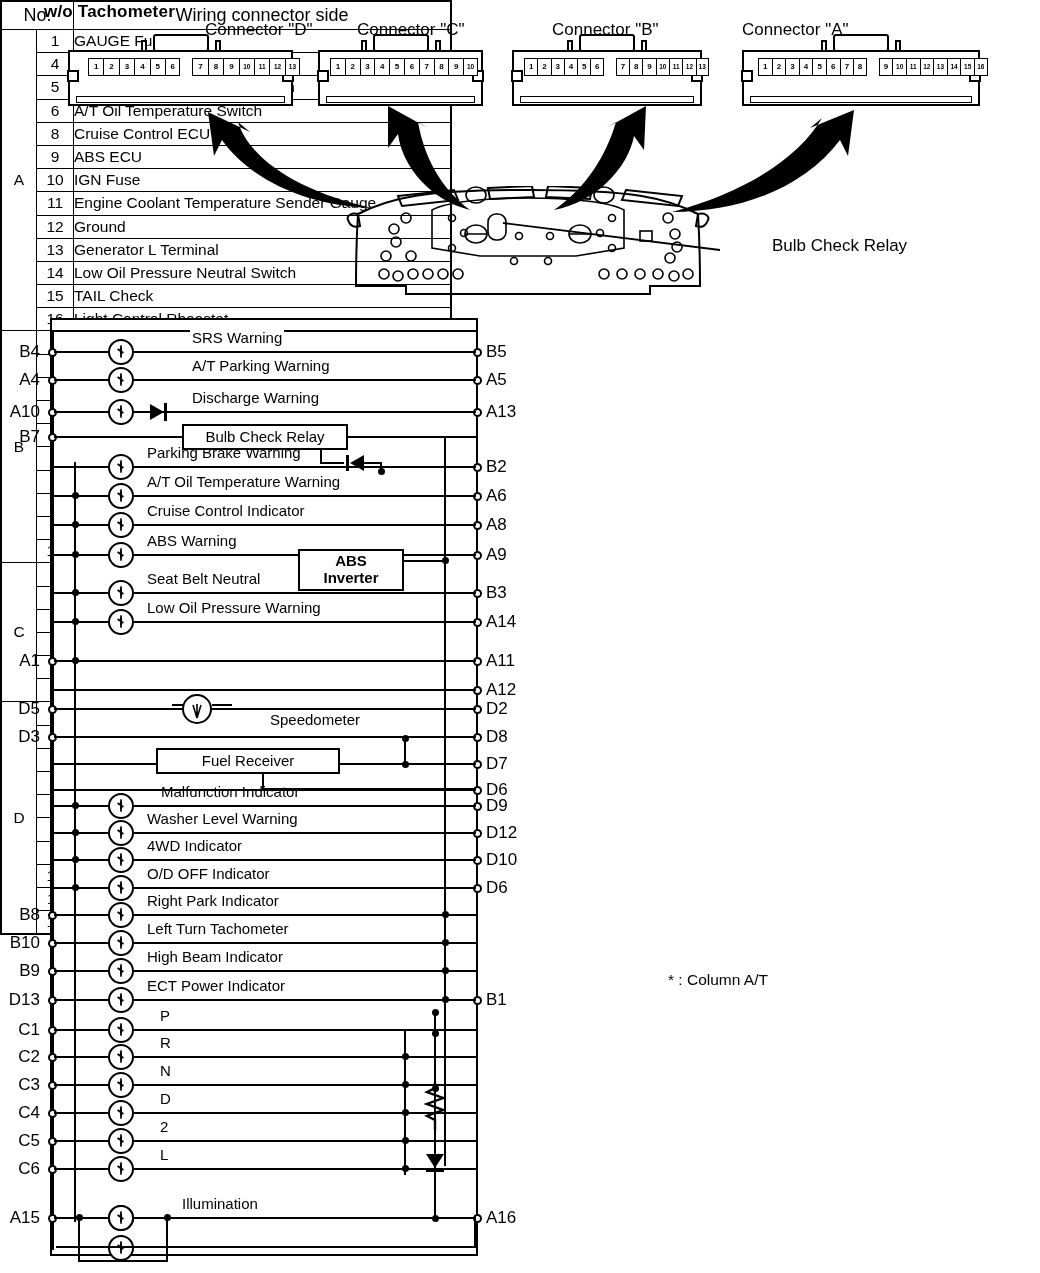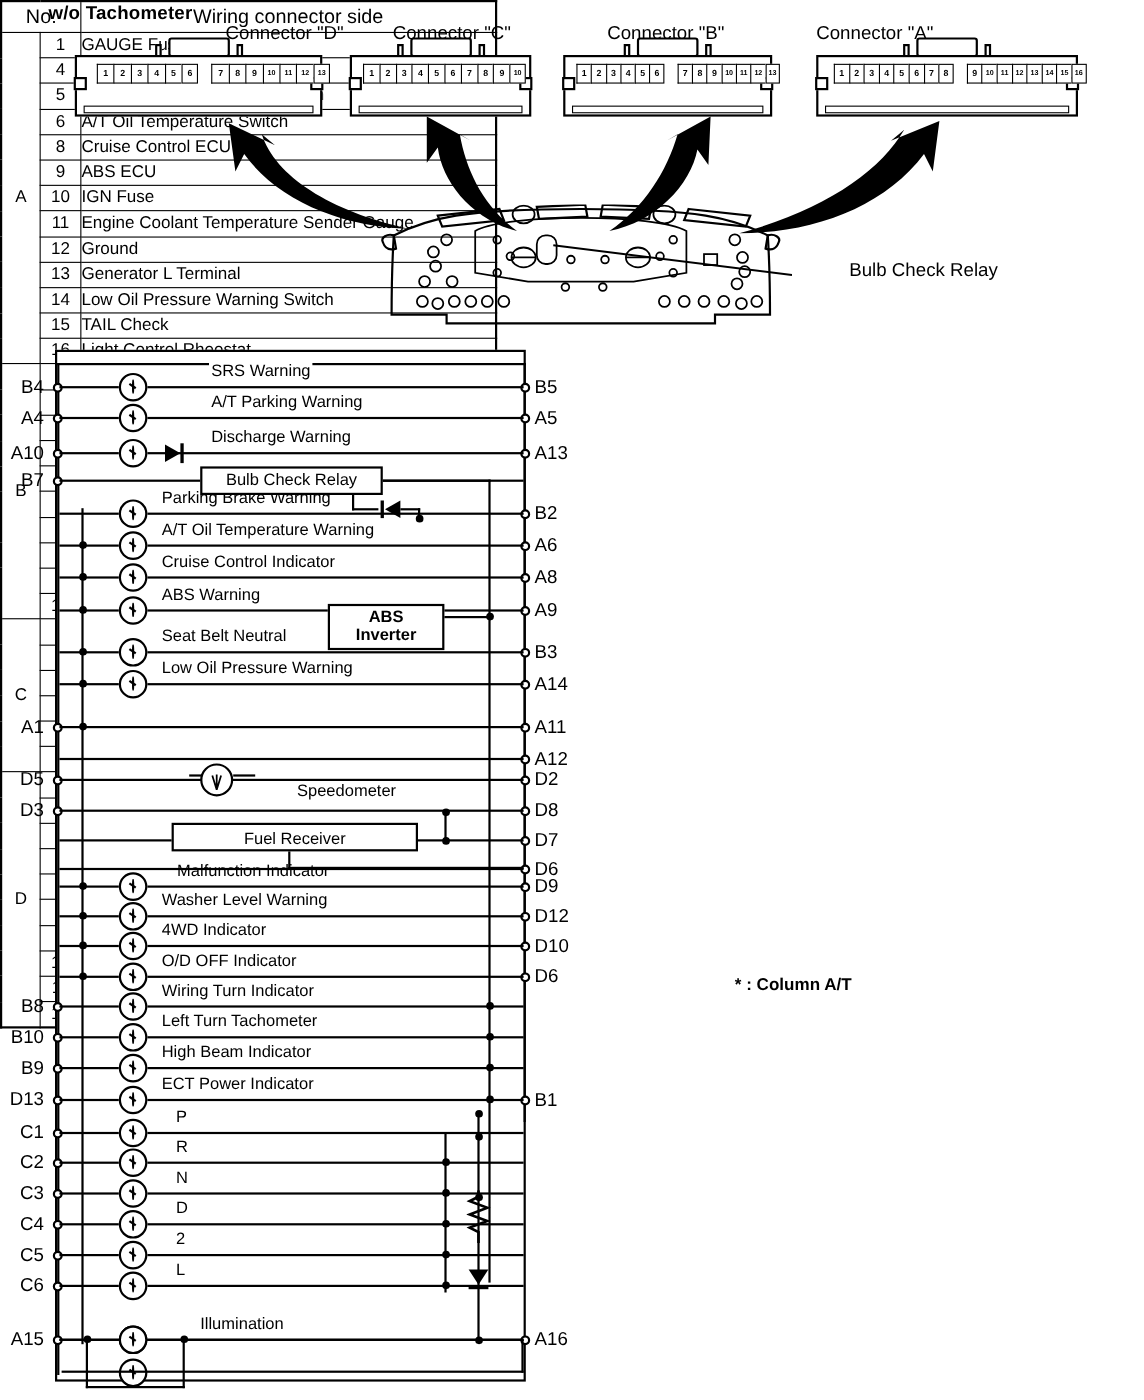--- a/index.html
+++ b/index.html
@@ -335,21 +335,21 @@
     <div class="tlab" style="left: 486px; top: 879px;">D6</div>
     <div class="bulb" style="left: 108px; top: 875px;"></div>
     <div class="cw h" style="left: 54px; top: 887px; width: 54px; height: 2px;"></div>
     <div class="cw h" style="left: 134px; top: 887px; width: 342px; height: 2px;"></div>
     <div class="clab" style="left: 145px; top: 866px;">O/D OFF Indicator</div>
     <div class="term" style="left: 48px; top: 911px;"></div>
     <div class="tlab" style="left: 40px; top: 906px; text-align: right; transform: translateX(-100%);">B8</div>
     <div class="bulb" style="left: 108px; top: 902px;"></div>
     <div class="cw h" style="left: 54px; top: 914px; width: 54px; height: 2px;"></div>
     <div class="cw h" style="left: 134px; top: 914px; width: 342px; height: 2px;"></div>
-    <div class="clab" style="left: 145px; top: 893px;">Wiring Turn Indicator</div>
+    <div class="clab" style="left: 145px; top: 893px;">Right Park Indicator</div>
     <div class="term" style="left: 48px; top: 939px;"></div>
     <div class="tlab" style="left: 40px; top: 934px; text-align: right; transform: translateX(-100%);">B10</div>
     <div class="bulb" style="left: 108px; top: 930px;"></div>
     <div class="cw h" style="left: 54px; top: 942px; width: 54px; height: 2px;"></div>
     <div class="cw h" style="left: 134px; top: 942px; width: 342px; height: 2px;"></div>
     <div class="clab" style="left: 145px; top: 921px;">Left Turn Tachometer</div>
     <div class="term" style="left: 48px; top: 967px;"></div>
     <div class="tlab" style="left: 40px; top: 962px; text-align: right; transform: translateX(-100%);">B9</div>
     <div class="bulb" style="left: 108px; top: 958px;"></div>
     <div class="cw h" style="left: 54px; top: 970px; width: 54px; height: 2px;"></div>
@@ -447,21 +447,21 @@
       <span>Inverter</span>
     </div>
     <div class="cw h" style="left: 404px; top: 560px; width: 40px; height: 2px;"></div>
     <div class="node" style="left: 442px; top: 557px; width: 7px; height: 7px;"></div>
     <div class="gmeter" style="left: 182px; top: 694px;"><svg width="26" height="26" viewBox="0 0 26 26">
         <path d="M13,22 L9,9 M13,22 L13,8 M13,22 L17,9" stroke="#000" stroke-width="1.6" fill="none"></path>
       </svg></div>
     <div class="cw h" style="left: 172px; top: 704px; width: 12px; height: 2px;"></div>
     <div class="cw h" style="left: 212px; top: 704px; width: 20px; height: 2px;"></div>
     <div class="clab" style="left: 268px; top: 712px;">Speedometer</div>
-    <div class="box" style="left: 156px; top: 748px; width: 224px; height: 26px; justify-content: flex-end;">
+    <div class="box" style="left: 156px; top: 748px; width: 184px; height: 26px;">
       <span>Fuel Receiver</span>
     </div>
     <div class="cw v" style="left: 262px; top: 774px; width: 2px; height: 16px;"></div>
     <div class="cw h" style="left: 262px; top: 788px; width: 214px; height: 2px;"></div>
     <div class="node" style="left: 402px; top: 761px; width: 7px; height: 7px;"></div>
     <div class="node" style="left: 402px; top: 735px; width: 7px; height: 7px;"></div>
     <div class="cw v" style="left: 404px; top: 738px; width: 2px; height: 26px;"></div>
     <div class="cw v" style="left: 434px; top: 1012px; width: 2px; height: 150px;"></div>
     <div class="node" style="left: 432px; top: 1009px; width: 7px; height: 7px;"></div>
     <div class="node" style="left: 432px; top: 1030px; width: 7px; height: 7px;"></div>
@@ -542,21 +542,21 @@
       <tr class="r">
         <td class="num">12</td>
         <td class="desc">Ground</td>
       </tr>
       <tr class="r">
         <td class="num">13</td>
         <td class="desc">Generator L Terminal</td>
       </tr>
       <tr class="r">
         <td class="num">14</td>
-        <td class="desc">Low Oil Pressure Warning Switch</td>
+        <td class="desc">Low Oil Pressure Neutral Switch</td>
       </tr>
       <tr class="r">
         <td class="num">15</td>
         <td class="desc">TAIL Check</td>
       </tr>
       <tr class="r last">
         <td class="num">16</td>
         <td class="desc">Light Control Rheostat</td>
       </tr>
       <tr class="r first">
@@ -661,13 +661,13 @@
       <tr class="r">
         <td class="num">11</td>
         <td class="desc">Washer Level Waring Switch</td>
       </tr>
       <tr class="r last">
         <td class="num">12</td>
         <td class="desc">Pattern Select Switch</td>
       </tr>
     </tbody>
 </table>
-<div class="abs" id="footnote" style="top: 887px; font-weight: bold;">* : Column A/T</div>
+<div class="abs" id="footnote" style="top: 971px;">* : Column A/T</div>
 
 </body></html>

